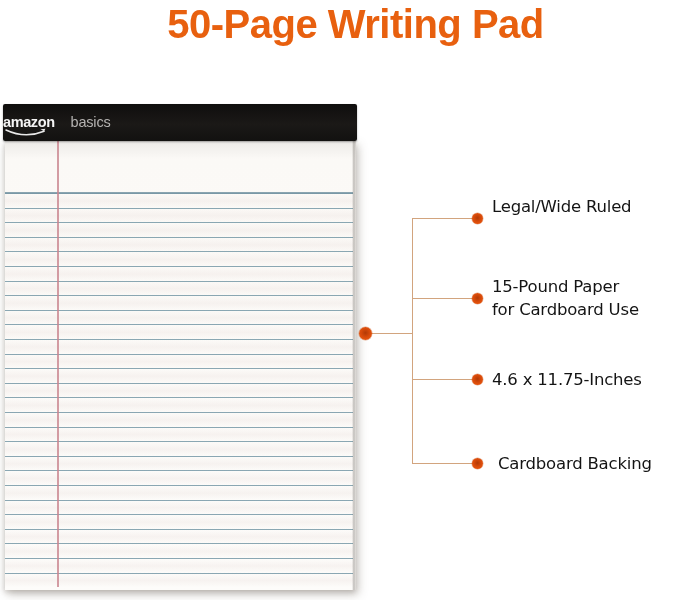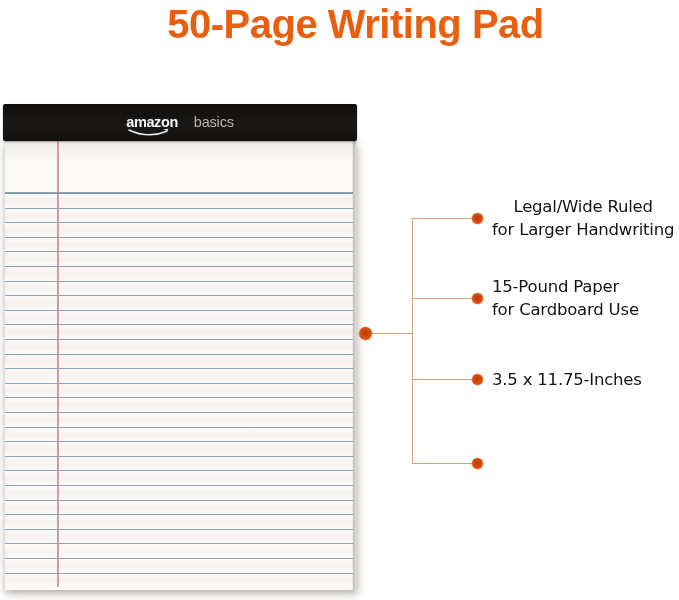--- a/index.html
+++ b/index.html
@@ -12,21 +12,21 @@
     position:absolute;top:0;left:16px;width:100%;text-align:center;
     font-size:40px;font-weight:bold;letter-spacing:-0.5px;
     color:#e8600f;line-height:48px;
   }
   
   .pad{position:absolute;left:3px;top:104px;width:355px;height:487px;}
   .binding{
     position:absolute;left:0;top:0;width:354px;height:37px;
     background:linear-gradient(180deg,#0f0e0d 0%,#1b1917 55%,#121110 100%);
     border-radius:2px;
-    display:flex;align-items:center;justify-content:center;
+    display:flex;align-items:center;justify-content:flex-start;
     box-shadow:0 1px 2px rgba(0,0,0,.35);
     z-index:2;
   }
   .logo{position:relative;display:flex;align-items:baseline;line-height:1;}
   .logo .amazon{
     color:#f5f5f5;font-weight:bold;font-size:14.5px;letter-spacing:-0.4px;
   }
   .logo .basics{
     color:#b5b3b1;font-weight:normal;font-size:14.5px;letter-spacing:-0.2px;padding-left:16px;
   }
@@ -109,24 +109,27 @@
   <div class="line h-line" style="left:412px;top:462.5px;width:61px;"></div>
 
   <div class="bullet big" style="left:359px;top:327px;"></div>
   <div class="bullet small" style="left:472px;top:212.5px;"></div>
   <div class="bullet small" style="left:472px;top:292.5px;"></div>
   <div class="bullet small" style="left:472px;top:373.5px;"></div>
   <div class="bullet small" style="left:472px;top:457.5px;"></div>
 
   <div class="feature" style="top:195px;text-align:center;">
     <span>Legal/Wide Ruled</span>
-    <span>for Larger Handwriting</span>
   </div>
   <div class="feature" style="top:275px;">
     <span>15-Pound Paper</span>
     <span>for Cardboard Use</span>
   </div>
   <div class="feature" style="top:368px;">
-    <span>3.5 x 11.75-Inches</span>
+    <span>4.6 x 11.75-Inches</span>
+    <span></span>
+  </div>
+  <div class="feature" style="top:452px;left:498px;">
+    <span>Cardboard Backing</span>
     <span></span>
   </div>
 
 </div>
 
 </body></html>

